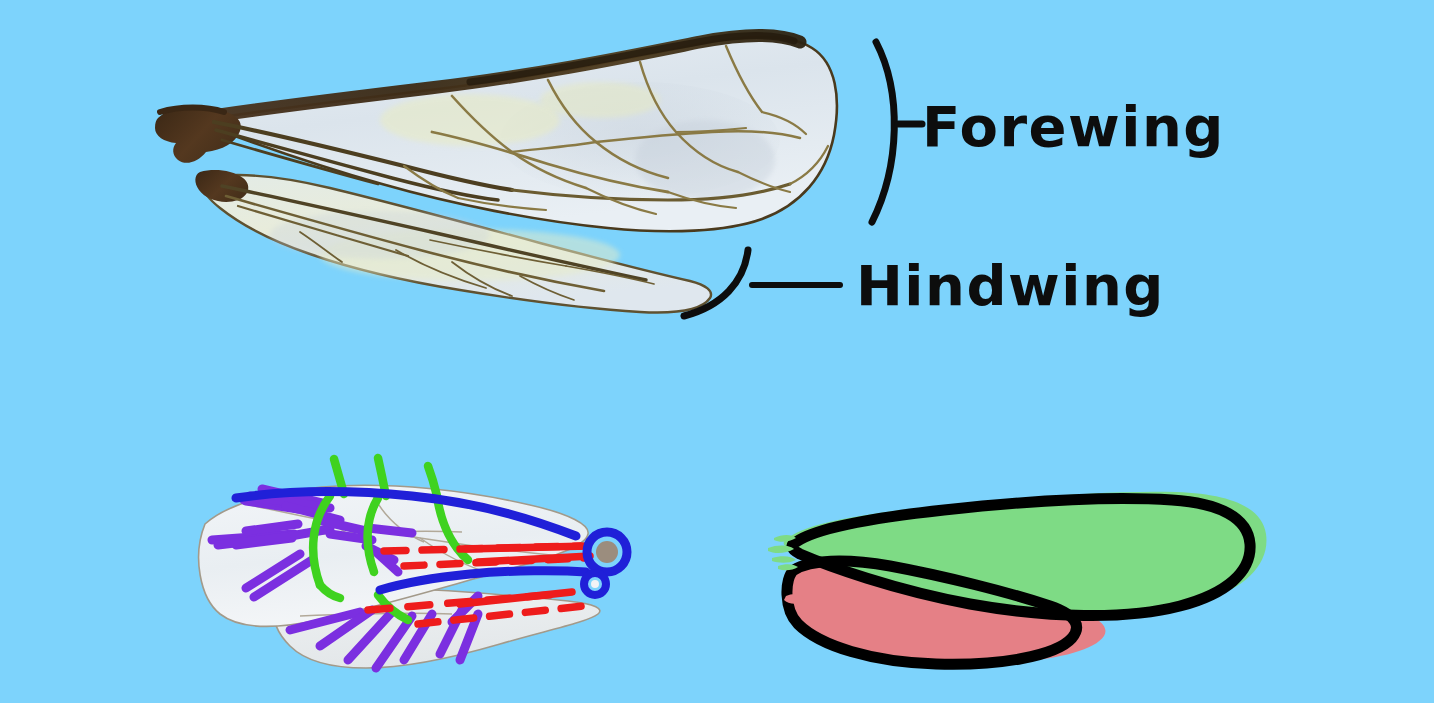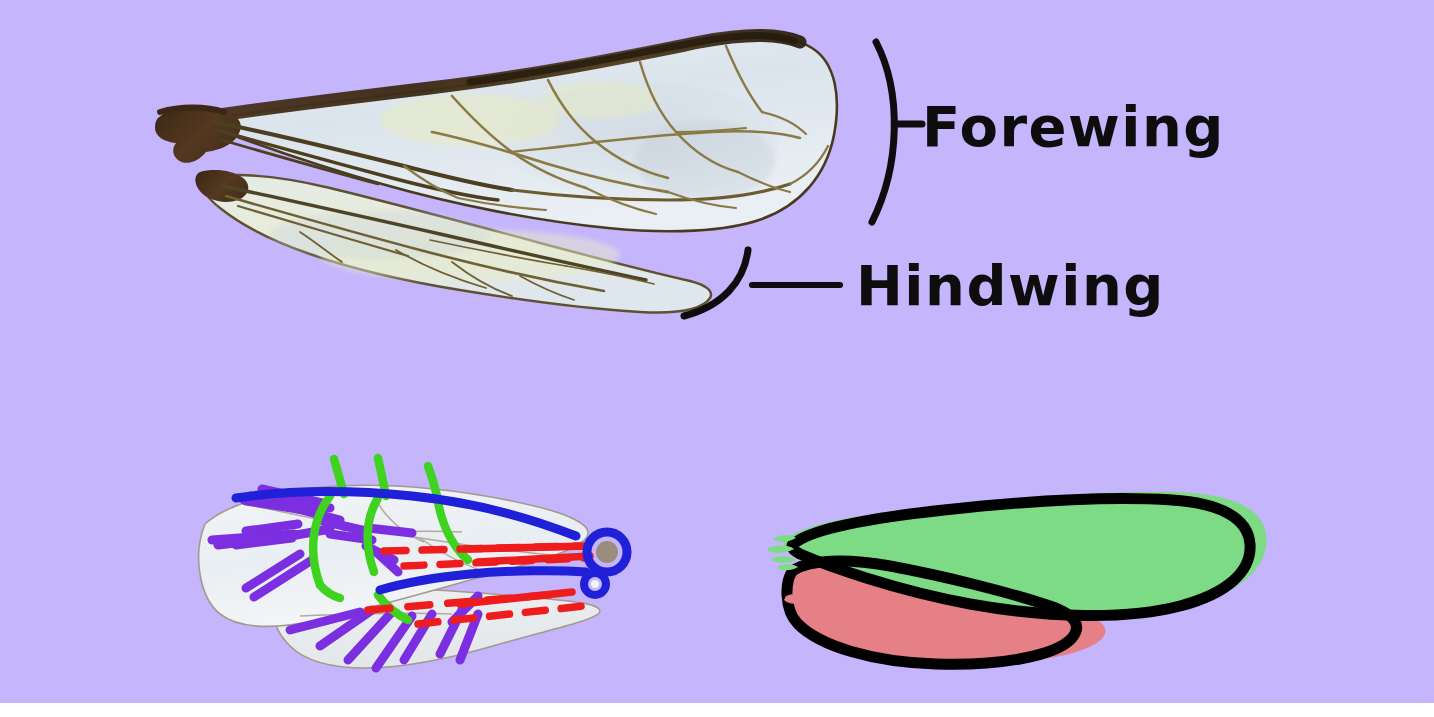--- a/index.html
+++ b/index.html
@@ -1,21 +1,21 @@
 <!DOCTYPE html>
 <html><head>
 <meta charset="utf-8">
 <style>
   html,body{margin:0;padding:0;background:#ffffff;}
   body{
     width:1434px;height:717px;
     font-family:"DejaVu Sans", sans-serif;
     overflow:hidden;position:relative;
   }
-  #stage{position:absolute;left:0;top:0;width:1434px;height:703px;background:#c4b5fd;}
+  #stage{position:absolute;left:0;top:0;width:1434px;height:703px;background:#7dd3fc;}
   svg.layer{position:absolute;left:0;top:0;width:1434px;height:717px;}
   .label-text{
     font-family:"DejaVu Sans", sans-serif;
     font-weight:700;
     fill:#0d0d0d;
     font-size:56px;
     letter-spacing:1.5px;
   }
 </style>
 </head>

